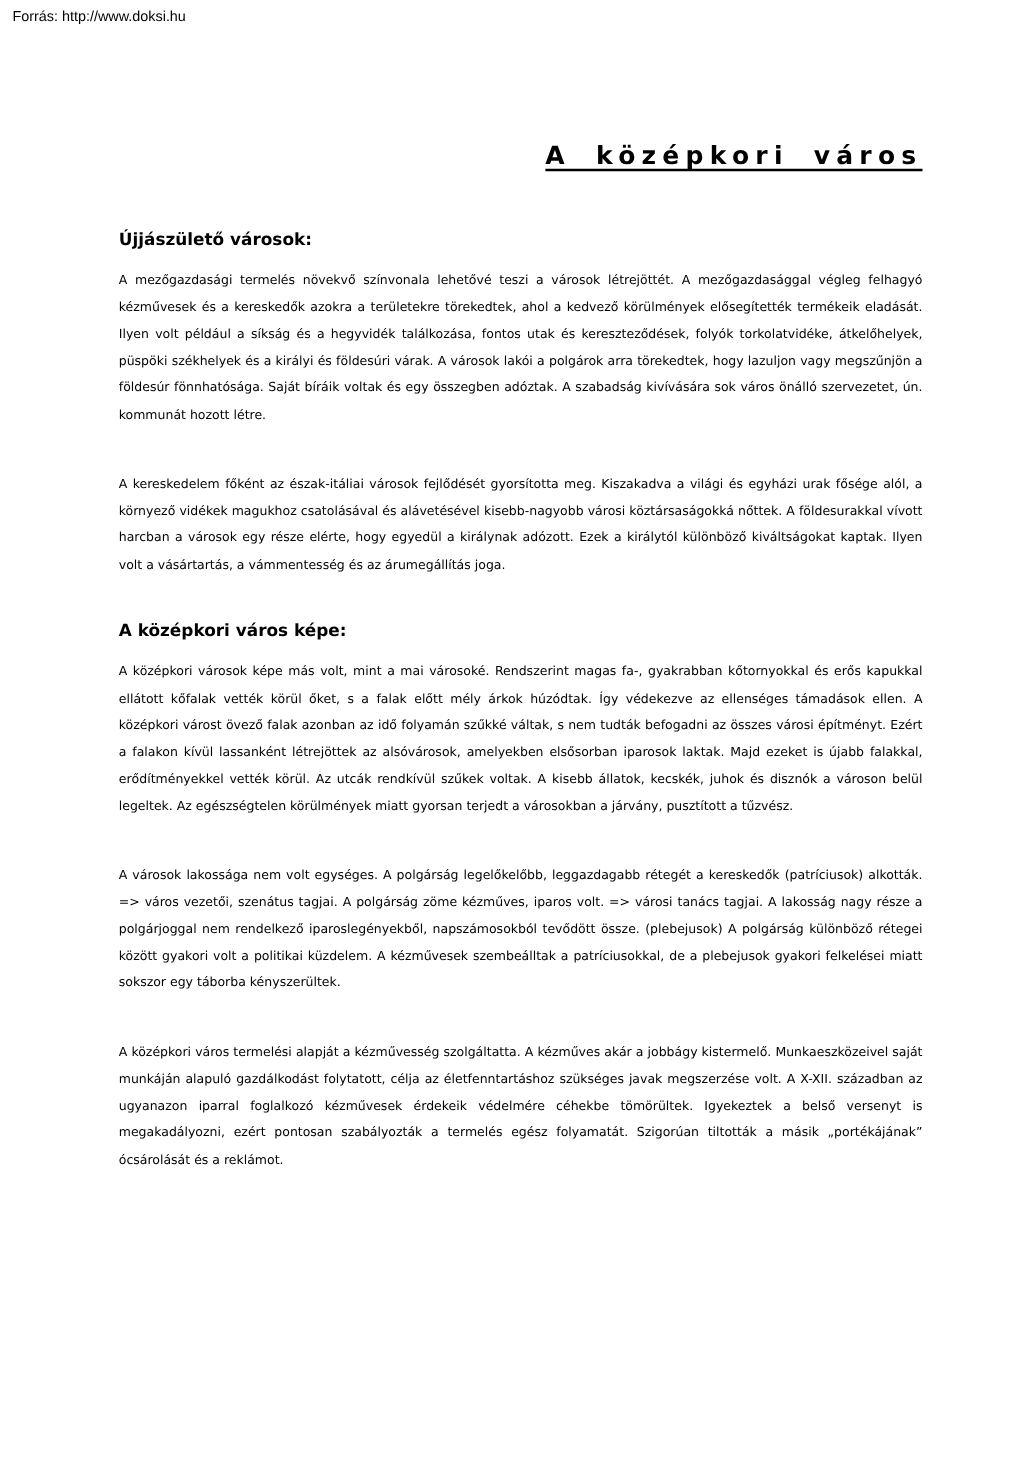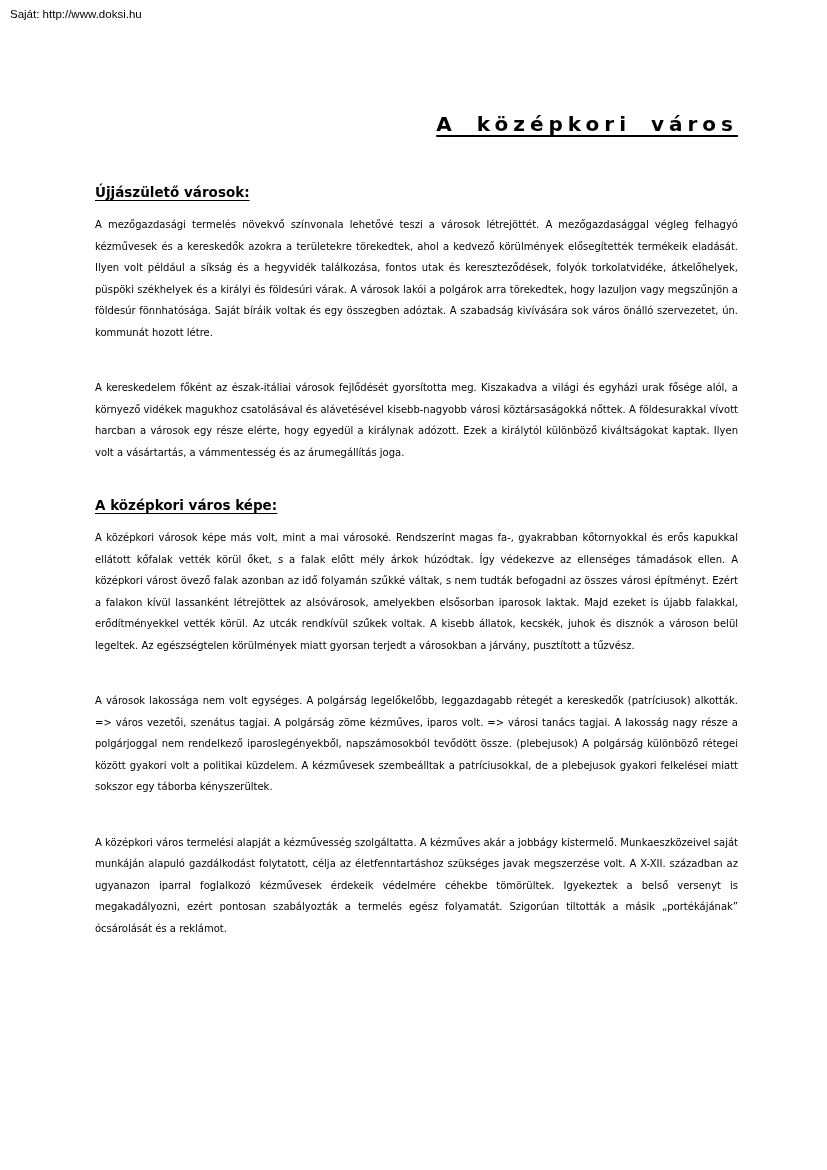--- a/index.html
+++ b/index.html
@@ -40,37 +40,36 @@
     text-decoration: underline;
     text-underline-offset: 4px;
     margin: 0 0 48px 0;
   }
   .section {
     margin: 0 0 34px 0;
   }
   .section-heading {
     font-size: 13.5px;
     font-weight: bold;
-    text-decoration: underline;
     text-underline-offset: 3px;
     margin: 0 0 14px 0;
   }
   .section-body {
     font-size: 10px;
     line-height: 21.5px;
     text-align: justify;
     margin: 0;
   }
 </style>
 </head>
 <body>
 
 <div class="page">
 
-  <div class="source-line">Saját: http://www.doksi.hu</div>
+  <div class="source-line">Forrás: http://www.doksi.hu</div>
 
   <div class="content">
 
     <h1 class="doc-title">A középkori város</h1>
 
     <div class="section">
       <h2 class="section-heading">Újjászülető városok:</h2>
       <p class="section-body">A mezőgazdasági termelés növekvő színvonala lehetővé teszi a városok létrejöttét. A mezőgazdasággal végleg felhagyó kézművesek és a kereskedők azokra a területekre törekedtek, ahol a kedvező körülmények elősegítették termékeik eladását. Ilyen volt például a síkság és a hegyvidék találkozása, fontos utak és kereszteződések, folyók torkolatvidéke, átkelőhelyek, püspöki székhelyek és a királyi és földesúri várak. A városok lakói a polgárok arra törekedtek, hogy lazuljon vagy megszűnjön a földesúr fönnhatósága. Saját bíráik voltak és egy összegben adóztak. A szabadság kivívására sok város önálló szervezetet, ún. kommunát hozott létre.</p>
     </div>
 

